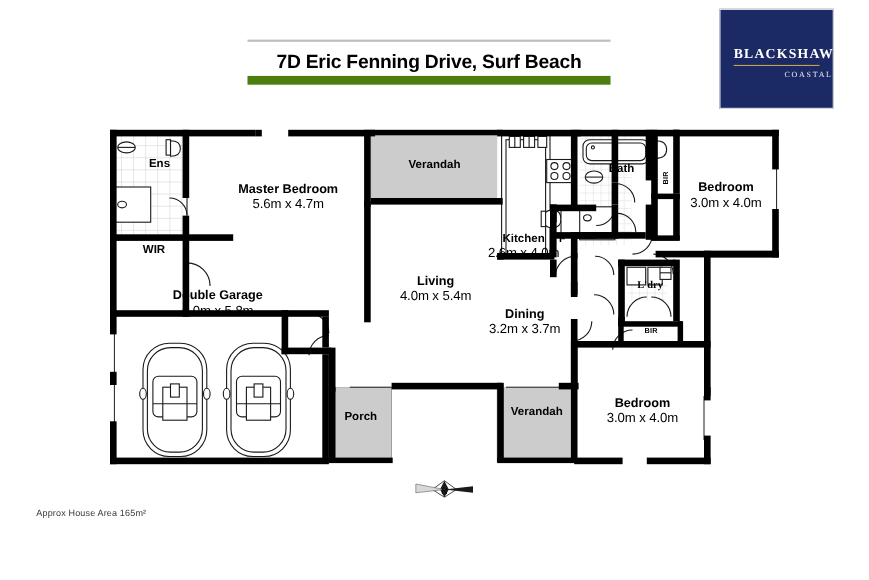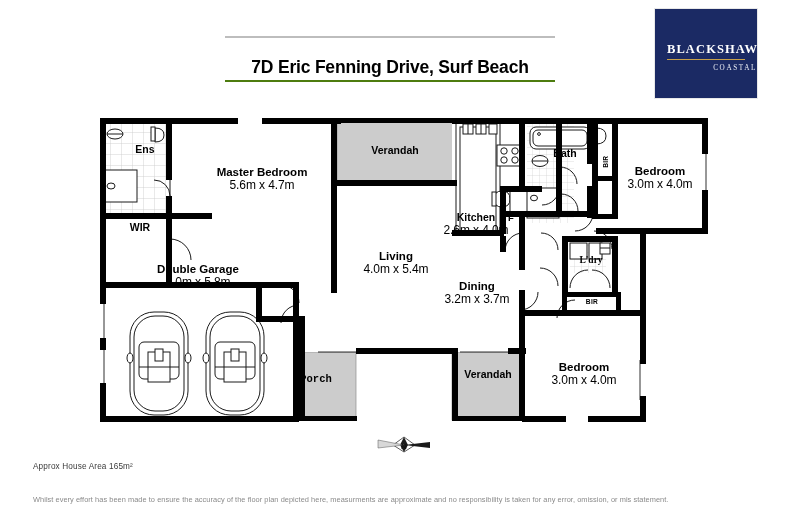--- a/index.html
+++ b/index.html
@@ -20,22 +20,22 @@
   #header-title {
     position: absolute;
     left: 225px;
     top: 36px;
     width: 330px;
     text-align: center;
     font-size: 17.5px;
     font-weight: bold;
     letter-spacing: -0.2px;
     border-top: 2px solid #bdbdbd;
-    border-bottom: 2px solid #4d7c0f;
-    padding: 20px 0 4px 0;
+    border-bottom: 8px solid #4d7c0f;
+    padding: 9px 0 4px 0;
     line-height: 1.05;
   }
 
   #logo-box {
     position: absolute;
     left: 654px;
     top: 8px;
     width: 102px;
     height: 89px;
     background: #1b2a64;
@@ -421,21 +421,21 @@
 <div class="rlabel big" style="left:202px;  top:166px; width:120px;">
   <span>Master Bedroom</span>
   <span class="dim">5.6m x 4.7m</span>
 </div>
 
 <div class="rlabel big" style="left:132px;  top:263px; width:132px;">
   <span>Double Garage</span>
   <span class="dim">6.0m x 5.8m</span>
 </div>
 
-<div class="rlabel mid" style="left:286px;  top:374px; width:60px;font-family:Liberation Mono, monospace;">Porch</div>
+<div class="rlabel mid" style="left:298px;  top:374px; width:60px;">Porch</div>
 
 <div class="rlabel mid" style="left:348px;  top:145px; width:94px;">Verandah</div>
 
 <div class="rlabel mid" style="left:452px;  top:369px; width:72px;">Verandah</div>
 
 <div class="rlabel big" style="left:347px;  top:250px; width:98px;">
   <span>Living</span>
   <span class="dim">4.0m x 5.4m</span>
 </div>
 
@@ -465,14 +465,13 @@
 
 <div class="rlabel sm" style="left:504px;  top:213px; width:14px;">F</div>
 
 <div class="rlabel tiny vert" style="left:586px; top:158px; width:40px;">BIR</div>
 
 <div class="rlabel tiny" style="left:570px;  top:298px; width:44px;">BIR</div>
 
 <div id="area-note">Approx House Area  165m²</div>
 
 <div id="disclaimer">
-  <div>Whilst every effort has been made to ensure the accuracy of the floor plan depicted here, measurments are approximate and no responsibility is taken for any error, omission, or mis statement.</div>
 </div>
 
 </body></html>

